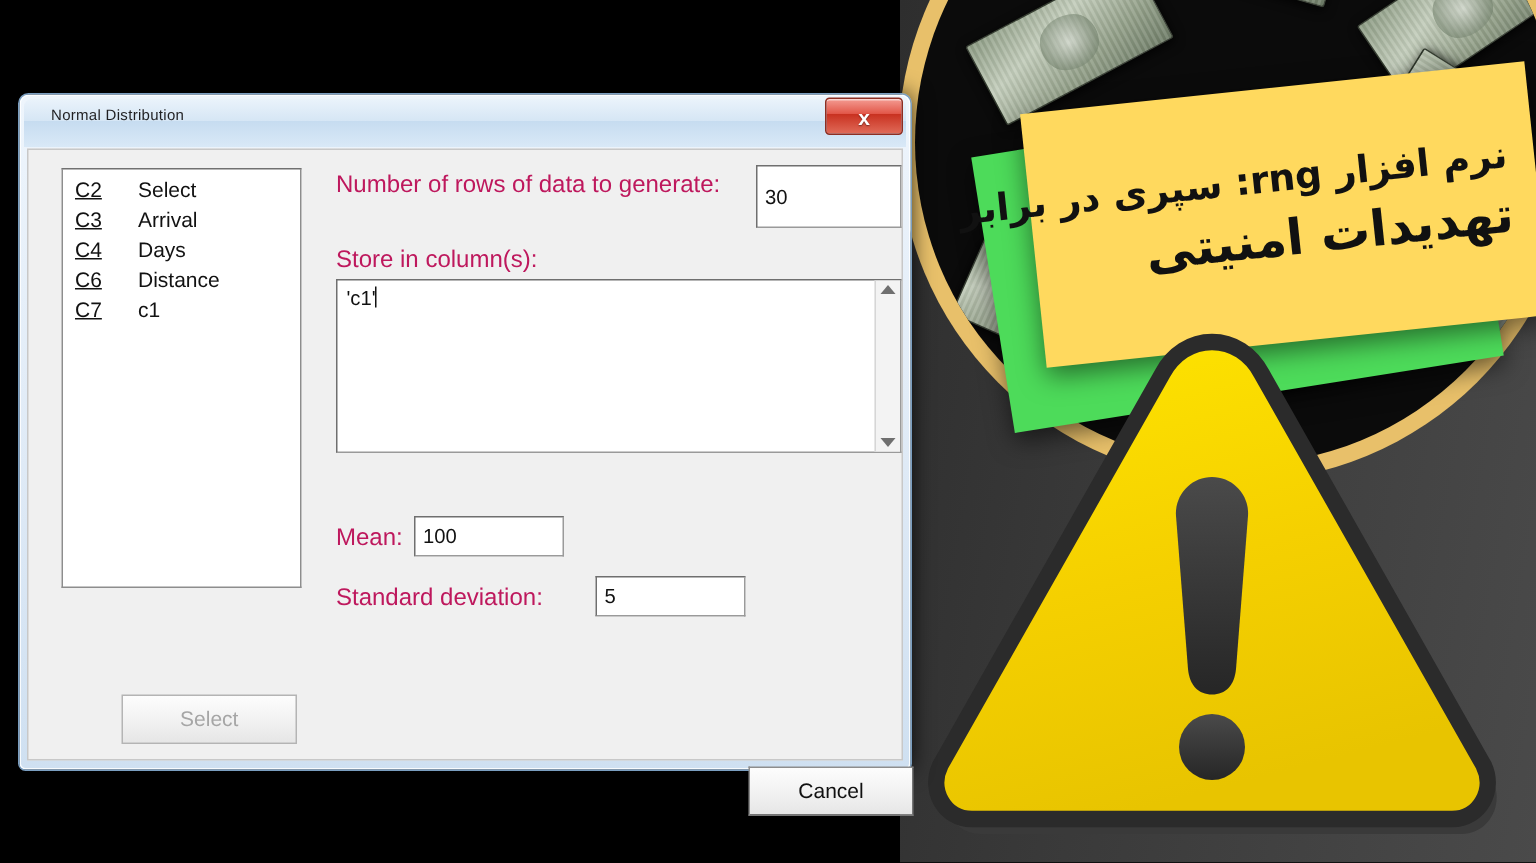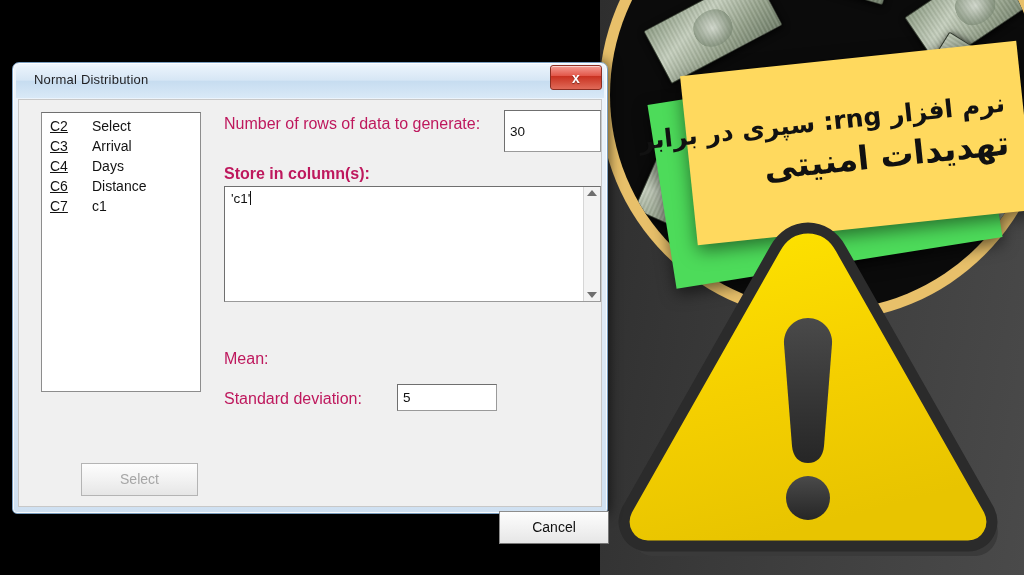--- a/index.html
+++ b/index.html
@@ -123,21 +123,21 @@
   }
   .titlebar {
     position: relative;
     height: 32px;
     border-radius: 5px 5px 0 0;
     background: linear-gradient(180deg, #eaf3fb 0%, #d6e6f5 45%, #c6dcf0 46%, #d9e9f7 100%);
   }
   .title-text {
     position: absolute;
     left: 18px; top: 6px;
-    font-size: 13px;
+    font-size: 10px;
     color: #1f1f22;
     letter-spacing: .2px;
   }
   .close-btn {
     position: absolute;
     right: 2px; top: -1px;
     width: 50px; height: 23px;
     border-radius: 3px;
     background: linear-gradient(180deg, #f49c93 0%, #e2584a 42%, #c8301f 43%, #e06a58 100%);
     border: 1px solid #8d2e22;
@@ -183,21 +183,21 @@
   .lb-col { width: 42px; text-decoration: underline; }
   .lb-name { }
 
   .field-label {
     position: absolute;
     font-size: 16px;
     color: #be185d;
     white-space: nowrap;
   }
   .lbl-rows { left: 205px; top: 15px; }
-  .lbl-store { left: 205px; top: 65px; font-weight: bold; }
+  .lbl-store { left: 205px; top: 65px; }
   .lbl-mean { left: 205px; top: 250px; }
   .lbl-sd  { left: 205px; top: 290px; }
 
   .txtinput {
     position: absolute;
     background: #fff;
     border: 1px solid #9a9a9a;
     border-top-color: #6f6f6f;
     border-left-color: #6f6f6f;
     box-sizing: border-box;
@@ -360,20 +360,21 @@
       <div class="field-label lbl-store">Store in column(s):</div>
       <div class="textarea-wrap">
         <div class="ta-text"><span>'c1'</span><span class="caret"></span></div>
         <div class="scrollbar">
           <div class="arrow-up"></div>
           <div class="arrow-dn"></div>
         </div>
       </div>
 
       <div class="field-label lbl-mean">Mean:</div>
+      <input class="txtinput in-mean" type="text" value="100" style="">
 
       <div class="field-label lbl-sd">Standard deviation:</div>
       <input class="txtinput in-sd" type="text" value="5" style="">
 
       <div class="btn disabled b-select">Select</div>
       <div class="btn b-cancel">Cancel</div>
 
     </div>
   </div>
 </div>

